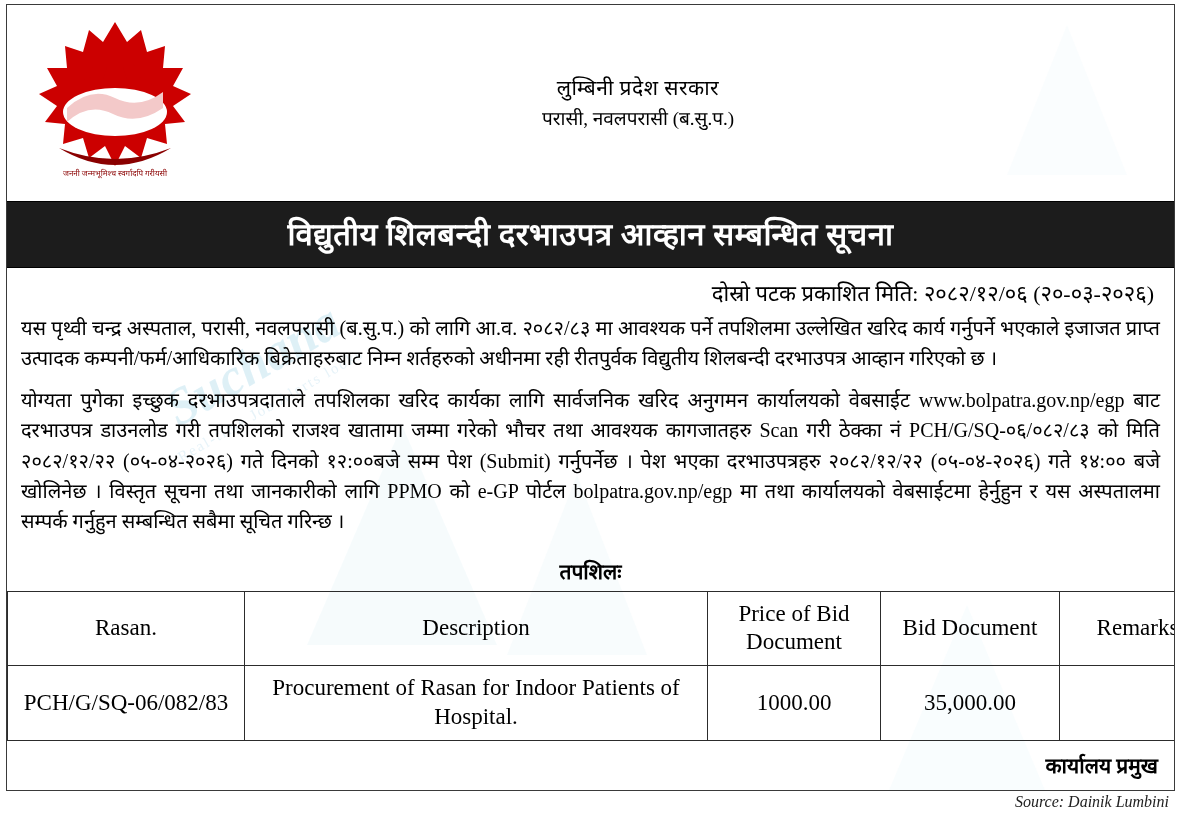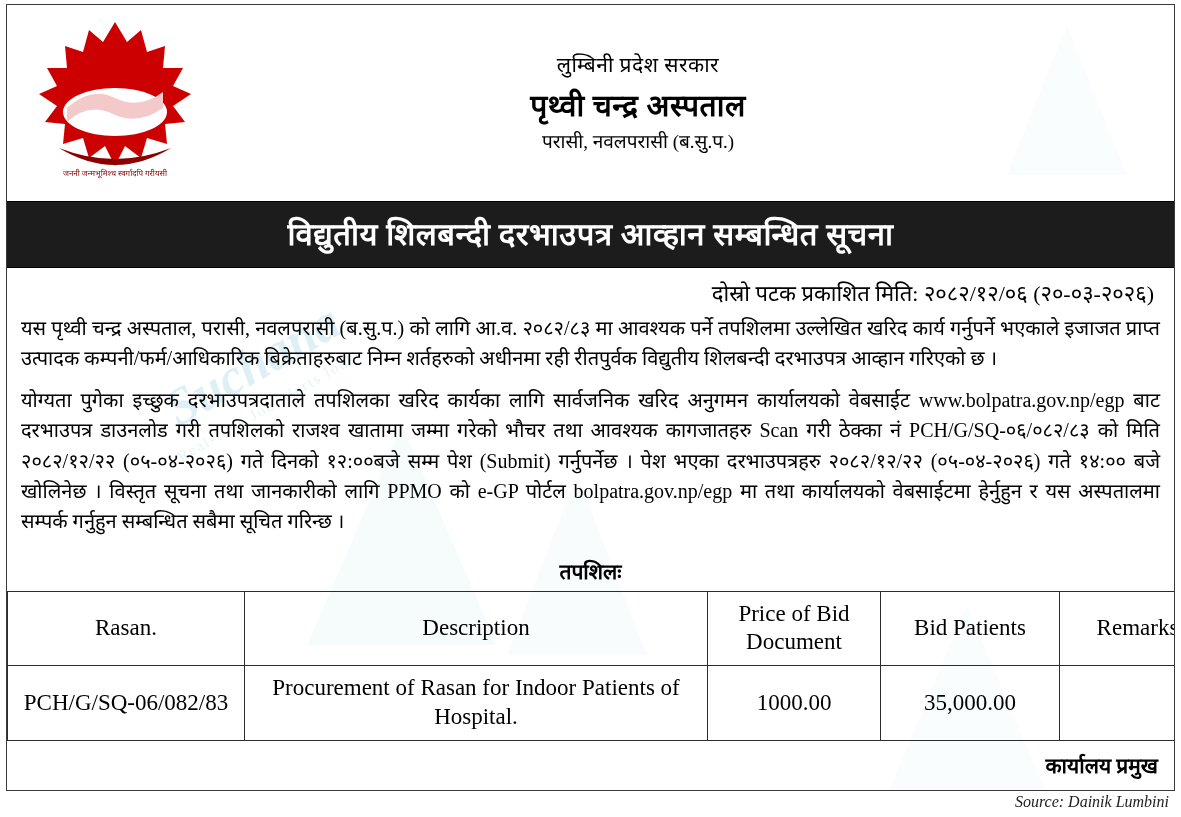--- a/index.html
+++ b/index.html
@@ -257,41 +257,40 @@
             <path d="M100 30 l5 12 h13 l-10 9 4 13 -12 -8 -12 8 4 -13 -10 -9 h13 Z"></path>
           </g>
           <g fill="#8a0000">
             <path d="M44 132 q56 22 112 0 q-56 34 -112 0 Z"></path>
           </g>
           <text x="100" y="160" font-size="8" fill="#8a0000" text-anchor="middle" font-family="Liberation Serif, serif">जननी जन्मभूमिश्च स्वर्गादपि गरीयसी</text>
         </svg>
       </div>
       <div class="header-text">
         <div class="gov-line">लुम्बिनी प्रदेश सरकार</div>
-        <div class="hosp-name">पृथ्वी चन्द्र अस्पताल</div>
         <div class="hosp-addr">परासी, नवलपरासी (ब.सु.प.)</div>
       </div>
     </div>
 
     <div class="banner">विद्युतीय शिलबन्दी दरभाउपत्र आव्हान सम्बन्धित सूचना</div>
 
     <div class="body-wrap">
       <div class="pub-date">दोस्रो पटक प्रकाशित मिति: २०८२/१२/०६ (२०-०३-२०२६)</div>
       <div class="para p1">यस पृथ्वी चन्द्र अस्पताल, परासी, नवलपरासी (ब.सु.प.) को लागि आ.व. २०८२/८३ मा आवश्यक पर्ने तपशिलमा उल्लेखित खरिद कार्य गर्नुपर्ने भएकाले इजाजत प्राप्त उत्पादक कम्पनी/फर्म/आधिकारिक बिक्रेताहरुबाट निम्न शर्तहरुको अधीनमा रही रीतपुर्वक विद्युतीय शिलबन्दी दरभाउपत्र आव्हान गरिएको छ ।</div>
       <div class="para p2">योग्यता पुगेका इच्छुक दरभाउपत्रदाताले तपशिलका खरिद कार्यका लागि सार्वजनिक खरिद अनुगमन कार्यालयको वेबसाईट www.bolpatra.gov.np/egp बाट दरभाउपत्र डाउनलोड गरी तपशिलको राजश्व खातामा जम्मा गरेको भौचर तथा आवश्यक कागजातहरु Scan गरी ठेक्का नं PCH/G/SQ-०६/०८२/८३ को मिति २०८२/१२/२२ (०५-०४-२०२६) गते दिनको १२:००बजे सम्म पेश (Submit) गर्नुपर्नेछ । पेश भएका दरभाउपत्रहरु २०८२/१२/२२ (०५-०४-२०२६) गते १४:०० बजे खोलिनेछ । विस्तृत सूचना तथा जानकारीको लागि PPMO को e-GP पोर्टल bolpatra.gov.np/egp मा तथा कार्यालयको वेबसाईटमा हेर्नुहुन र यस अस्पतालमा सम्पर्क गर्नुहुन सम्बन्धित सबैमा सूचित गरिन्छ ।</div>
       <div class="tapsil">तपशिलः</div>
     </div>
 
     <table class="tender">
       <thead>
         <tr>
           <th class="col-ifb">Rasan.</th>
           <th class="col-desc">Description</th>
           <th class="col-price">Price of Bid Document</th>
-          <th class="col-sec">Bid Patients</th>
+          <th class="col-sec">Bid Document</th>
           <th class="col-rem">Remarks</th>
         </tr>
       </thead>
       <tbody>
         <tr>
           <td class="cell-ifb">PCH/G/SQ-06/082/83</td>
           <td class="cell-desc">Procurement of Rasan for Indoor Patients of Hospital.</td>
           <td>1000.00</td>
           <td>35,000.00</td>
           <td></td>

